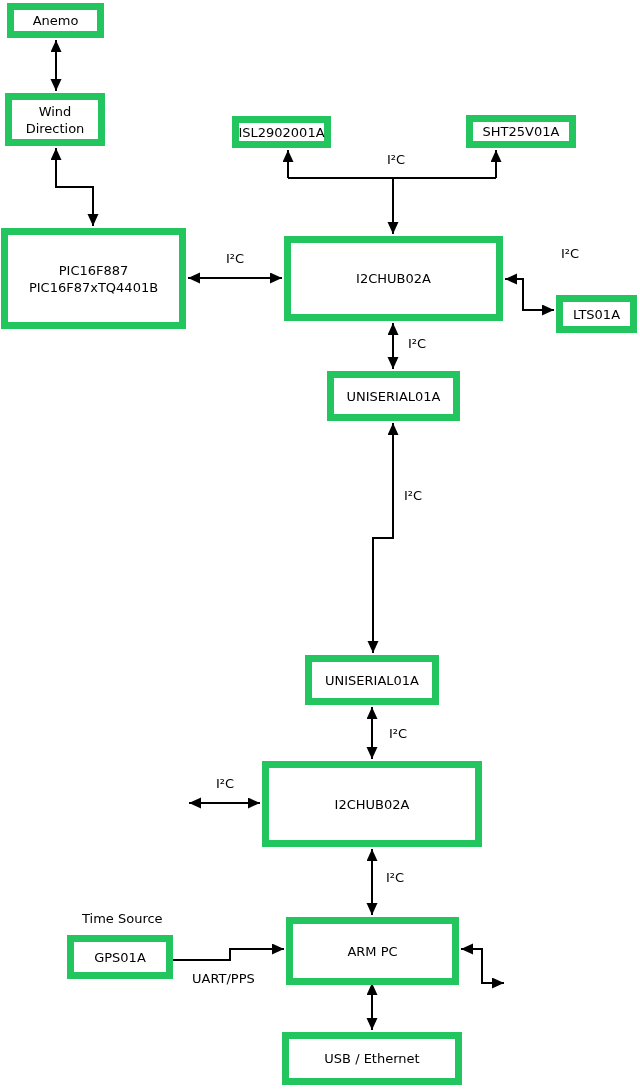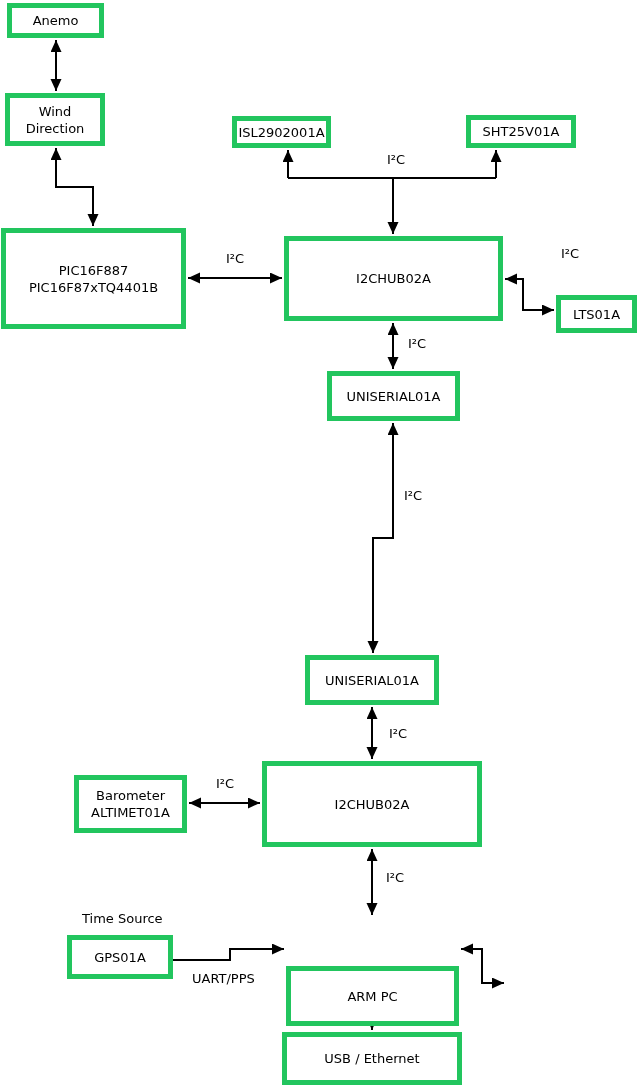--- a/index.html
+++ b/index.html
@@ -9,21 +9,21 @@
     background:#ffffff;
     font-family:"DejaVu Sans","Liberation Sans",sans-serif;
     color:#000000;
     overflow:hidden;
   }
   #wires{position:absolute;left:0;top:0;z-index:0;}
   .node{
     position:absolute;
     box-sizing:border-box;
     background:#ffffff;
-    border:5px solid #22c55e;
+    border:7px solid #22c55e;
     display:flex;
     flex-direction:column;
     align-items:center;
     justify-content:center;
     text-align:center;
     font-size:13px;
     line-height:17px;
     z-index:1;
     white-space:nowrap;
   }
@@ -101,30 +101,26 @@
   </div>
 
   <div class="node" style="left:305px;top:655px;width:134px;height:50px;">
     <span>UNISERIAL01A</span>
   </div>
 
   <div class="node" style="left:262px;top:761px;width:220px;height:86px;">
     <span>I2CHUB02A</span>
   </div>
 
-  <div class="node" style="left:74px;top:775px;width:113px;height:58px;">
-    <span>Barometer</span>
-    <span>ALTIMET01A</span>
-  </div>
 
   <div class="node" style="left:67px;top:935px;width:106px;height:44px;">
     <span>GPS01A</span>
   </div>
 
-  <div class="node" style="left:286px;top:966px;width:173px;height:60px;">
+  <div class="node" style="left:286px;top:917px;width:173px;height:68px;">
     <span>ARM PC</span>
   </div>
 
 
   <div class="node" style="left:282px;top:1032px;width:180px;height:53px;align-items:center;">
     <span>USB / Ethernet</span>
   </div>
 
   <div class="lbl" style="left:387px;top:153px;">I²C</div>
   <div class="lbl" style="left:226px;top:252px;">I²C</div>

